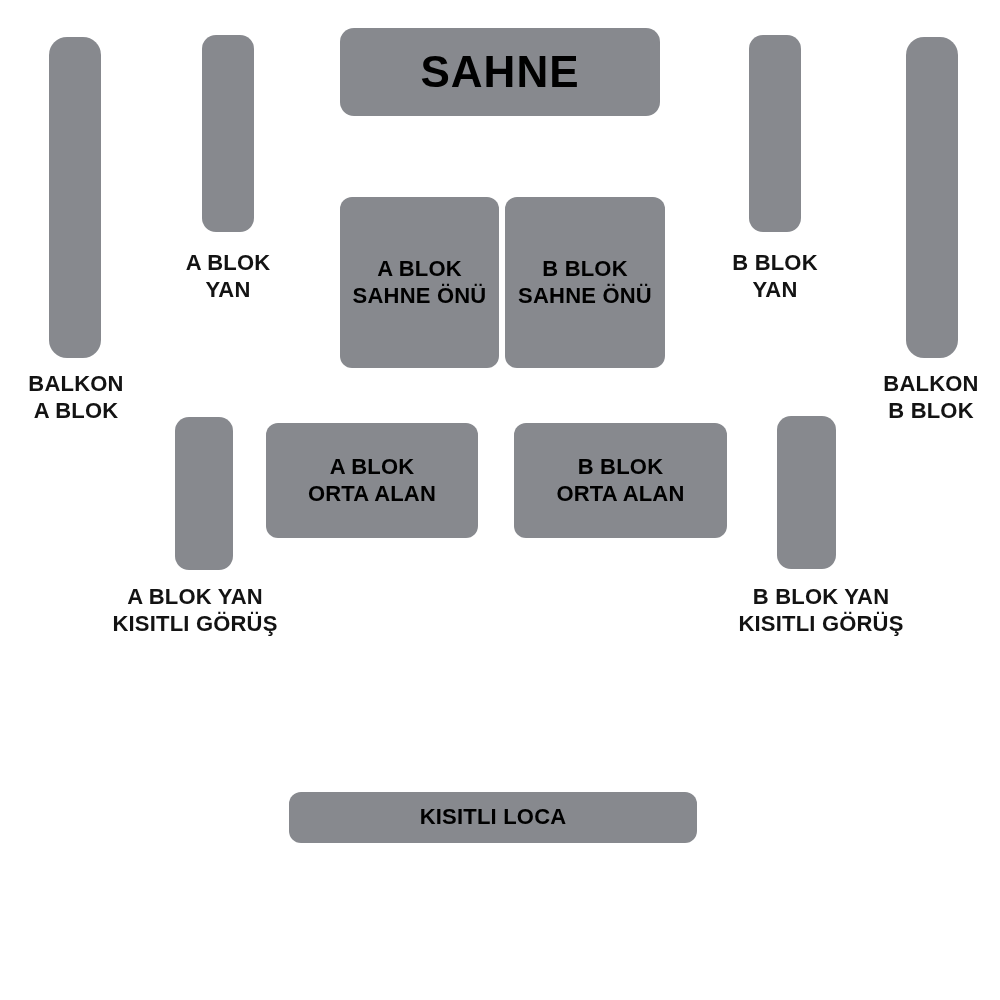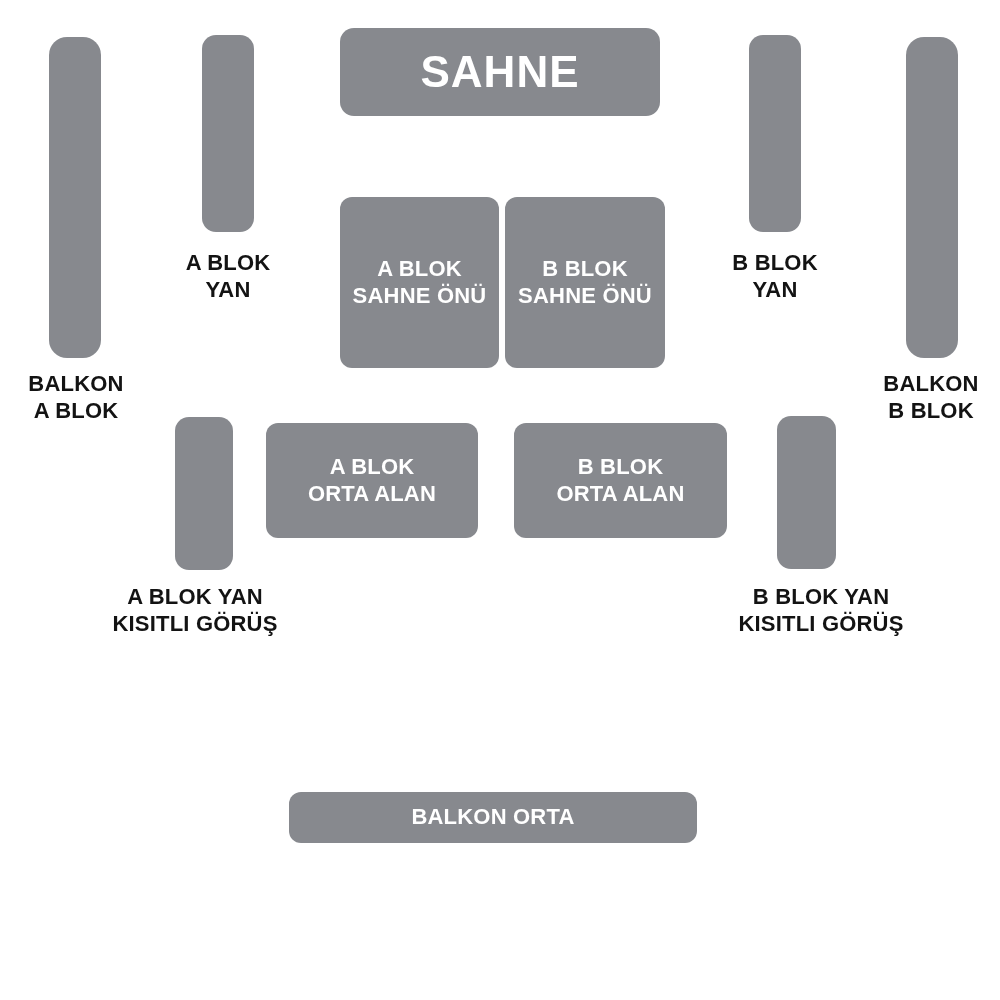--- a/index.html
+++ b/index.html
@@ -20,21 +20,21 @@
   }
   
   .block {
     position: absolute;
     background: #87898e;
     border-radius: 12px;
     display: flex;
     align-items: center;
     justify-content: center;
     box-sizing: border-box;
-    color: #ffffff;
+    color: #000000;
     text-align: center;
     line-height: 1.22;
     letter-spacing: 0.2px;
     font-weight: bold;
     -webkit-font-smoothing: antialiased;
   }
   .block .block-label {
     display: block;
     white-space: pre-line;
     padding: 0 4px;
@@ -132,16 +132,16 @@
     <span class="block-label">A BLOK
 ORTA ALAN</span>
   </div>
   <div class="block" id="b-orta-alan">
     <span class="block-label">B BLOK
 ORTA ALAN</span>
   </div>
 
 
   <div class="block" id="balcony-loca">
-    <span class="block-label">BALKON ORTA</span>
+    <span class="block-label">KISITLI LOCA</span>
   </div>
 
 </div>
 
 </body></html>

